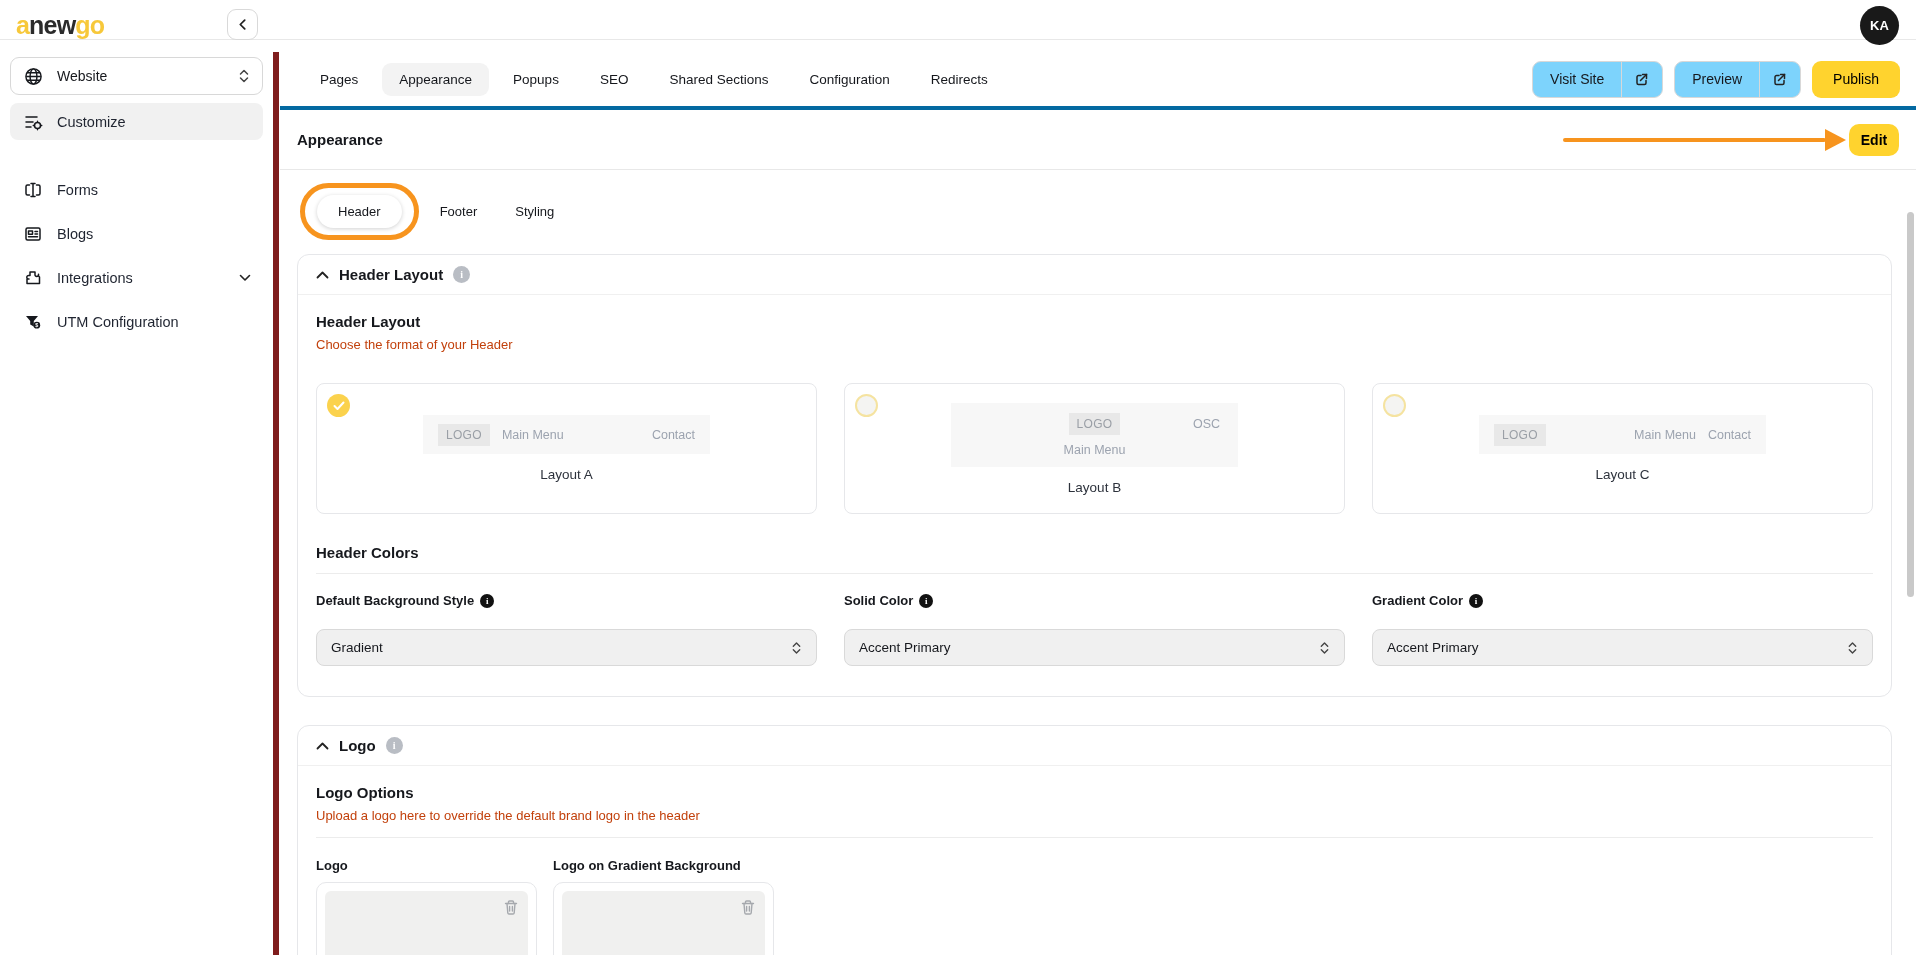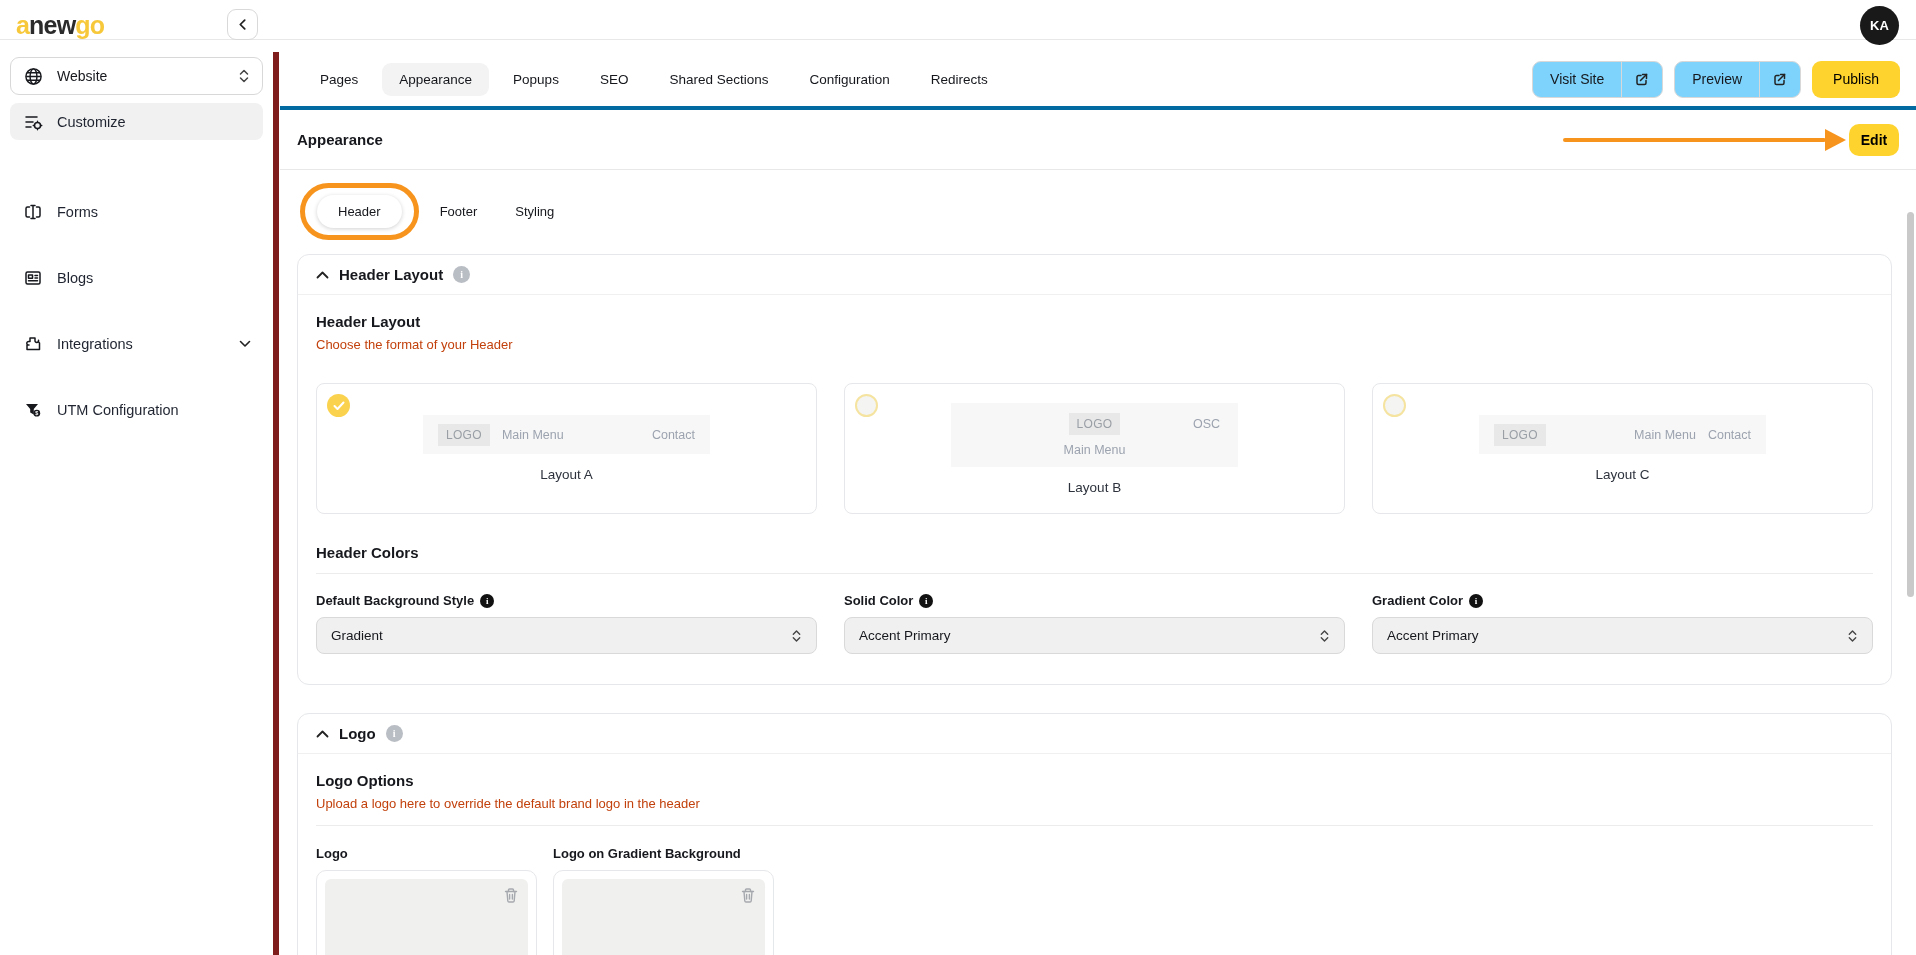--- a/index.html
+++ b/index.html
@@ -19,21 +19,21 @@
           border-radius:50%; background:#191919; color:#fff; font-size:13px;
           font-weight:700; display:flex; align-items:center; justify-content:center; }
 
   
   .sidebar { position:absolute; left:0; top:52px; width:279px; height:903px;
           border-right:6px solid #7f1d1d; background:#fff; z-index:4; }
   .ws-select { margin:5px 10px 0 10px; height:38px; border:1px solid #d8d8d8;
           border-radius:9px; display:flex; align-items:center; gap:13px;
           padding:0 12px; font-size:14px; cursor:pointer; }
   .ws-select .grow { flex:1; }
-  .snav { margin:8px 10px 0 10px; display:flex; flex-direction:column;gap:22px; }
+  .snav { margin:8px 10px 0 10px; display:flex; flex-direction:column; }
   .sitem { height:37px; border-radius:8px; display:flex; align-items:center;
           gap:14px; padding:0 12px; font-size:14.5px; font-weight:500;
           color:#1f2430; margin-bottom:7px; cursor:pointer; }
   .sitem.active { background:#f1f1f1; }
   .sitem .grow { flex:1; }
   .sitem.gap-top { margin-top:24px; }
   .sicon { width:21px; height:21px; display:flex; align-items:center; justify-content:center; }
 
   
   .main { position:absolute; left:280px; top:52px; width:1636px; height:903px; background:#fff; }
@@ -100,21 +100,21 @@
   .mb-row { display:flex; align-items:center; padding:0 15px; gap:12px; }
   .logo-chip { background:#e8e8e8; color:#9a9fa6; font-size:12px; padding:4px 8px; letter-spacing:.3px; }
   .mb-grow { flex:1; }
   .lcard-label { margin-top:13px; font-size:13.5px; color:#2d323c; }
 
   .hc-title { margin-top:30px; }
   .hc-divider { border:none; border-top:1px solid #ececec; margin-top:12px; }
   .fields { display:flex; gap:27px; margin-top:19px; }
   .field { flex:1; }
   .field-label { font-size:13px; font-weight:700; display:flex; align-items:center; }
-  .select { margin-top:9px; height:37px; background:#f0f0f0; border:1px solid #d9d9d9;
+  .select { margin-top:21px; height:37px; background:#f0f0f0; border:1px solid #d9d9d9;
           border-radius:8px; display:flex; align-items:center; padding:0 14px;
           font-size:13.5px; cursor:pointer; }
   .select .grow { flex:1; }
 
   .uploads { display:flex; gap:16px; margin-top:20px; }
   .upload-col { width:221px; }
   .upload-label { font-size:13px; font-weight:700; }
   .upload-box { margin-top:9px; border:1px solid #e6e7ea; border-radius:10px; padding:8px; }
   .upload-inner { position:relative; background:#f0f0ef; border-radius:6px; height:130px; }
   .trash { position:absolute; top:8px; right:9px; cursor:pointer; }

